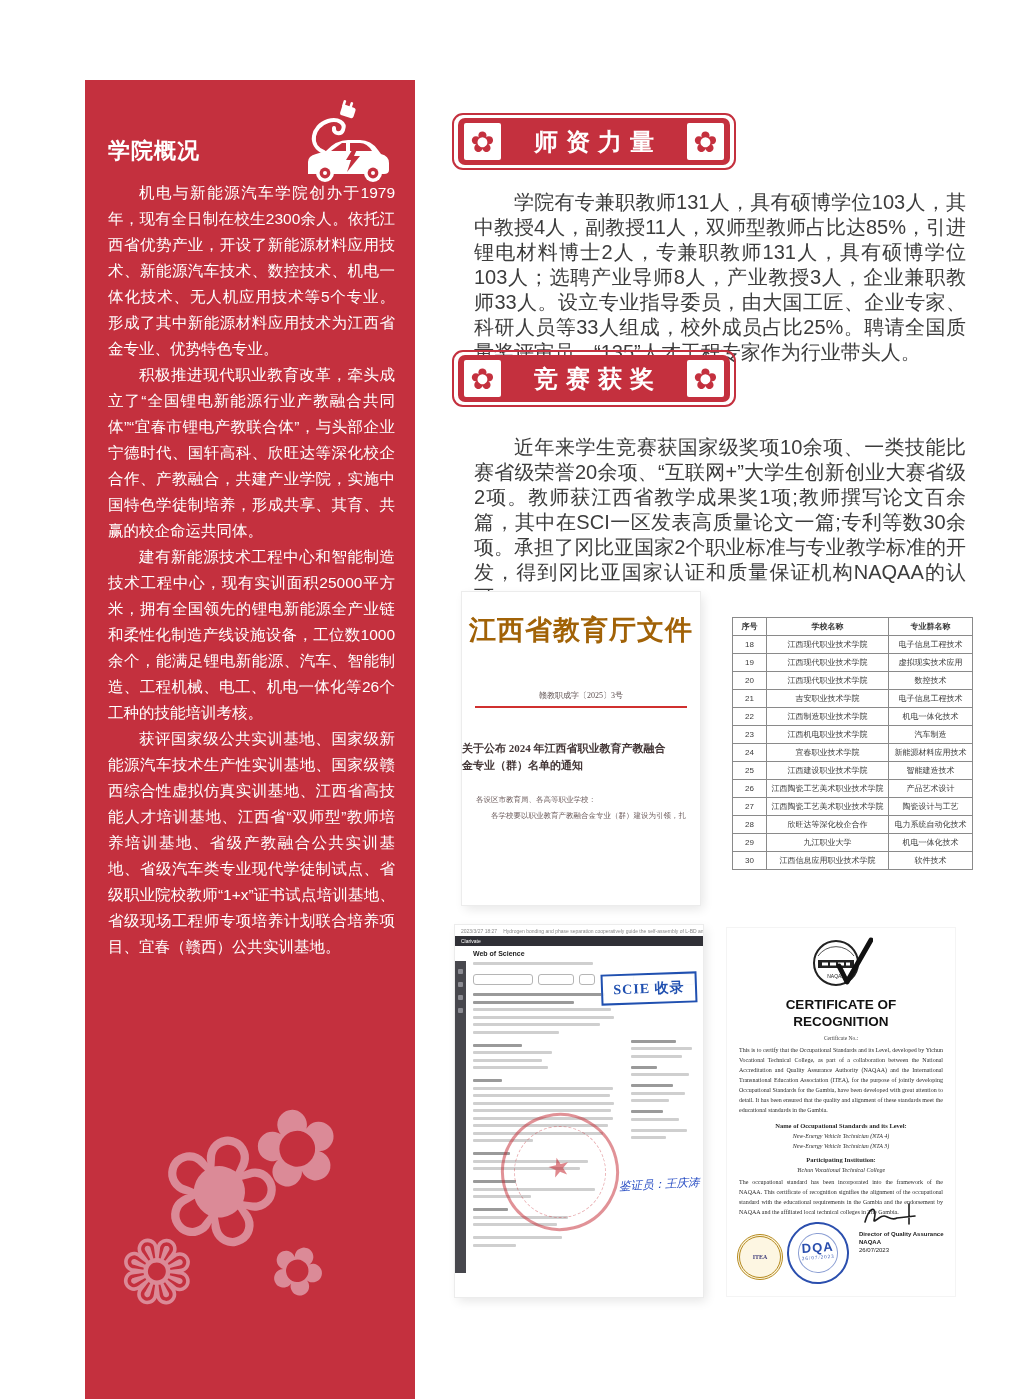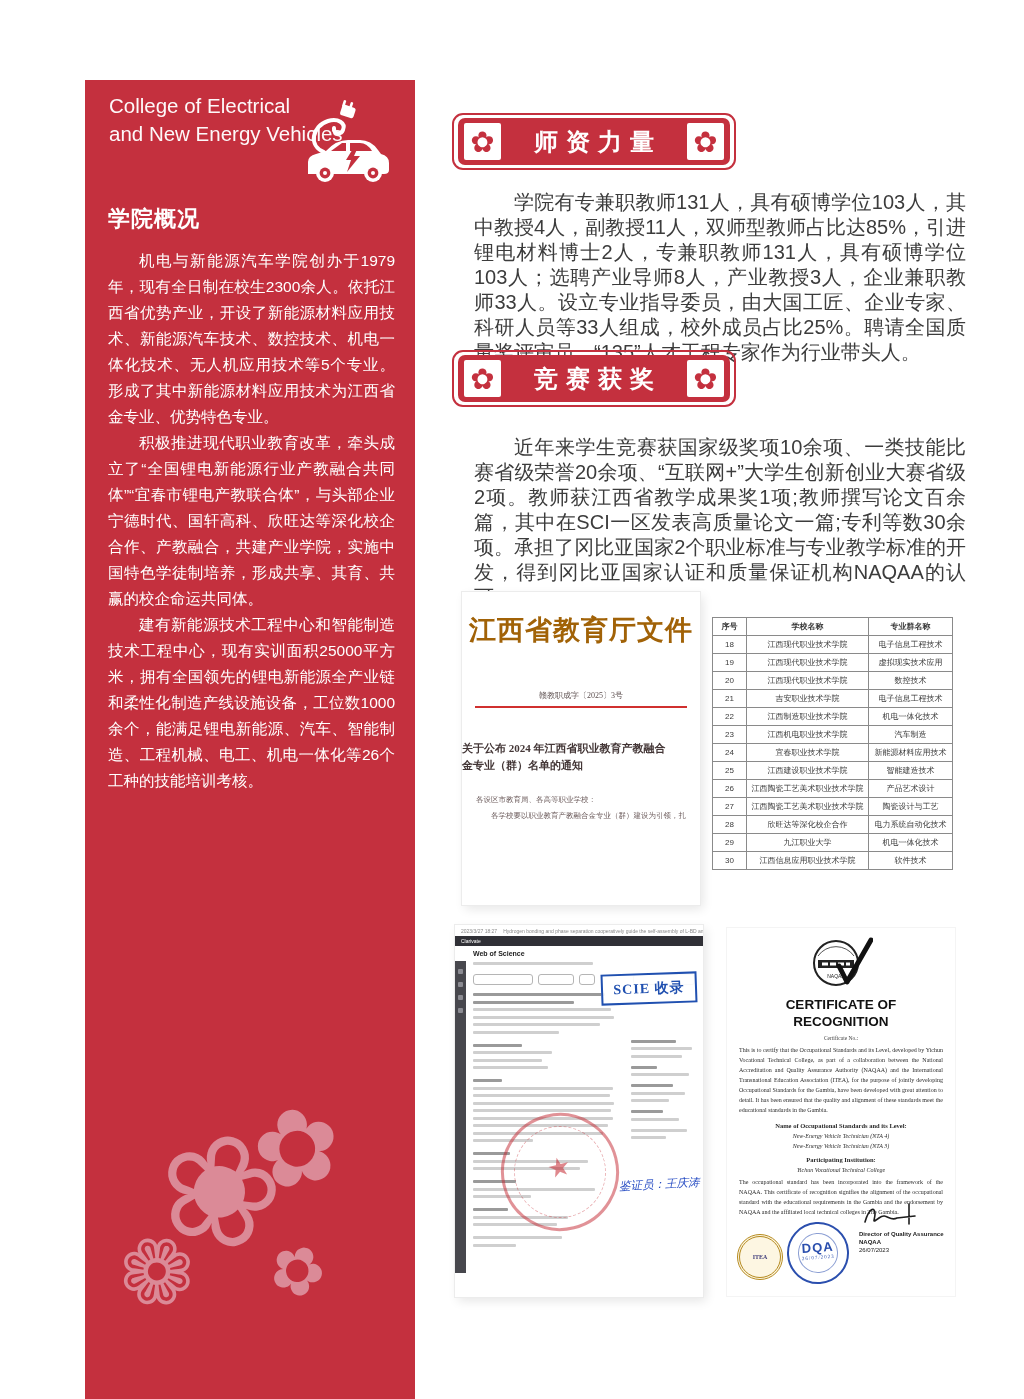--- a/index.html
+++ b/index.html
@@ -38,21 +38,21 @@
   .docpage{position:absolute;background:#fff;box-shadow:0 0 0 1px #ececec,3px 4px 10px rgba(0,0,0,.10);}
   #govdoc{left:462px;top:592px;width:238px;height:313px;font-family:"Liberation Serif","DejaVu Serif",serif;color:#6f5f5f;}
   .gd-head{margin-top:20px;text-align:center;font-size:27px;font-weight:bold;color:#a16207;letter-spacing:1px;}
   .gd-num{margin-top:42px;text-align:center;font-size:8px;color:#5c4f4f;}
   .gd-rule{margin:5px auto 0;width:212px;height:0;border-top:2px solid #D0302F;}
   .gd-title{margin-top:32px;font-size:11px;font-weight:bold;line-height:17px;color:#433636;}
   .gd-body{margin:18px 14px 0;font-size:7.5px;line-height:16px;text-align:justify;}
   .gd-body .ind{text-indent:2em;}
 
   
-  #awardtable{position:absolute;left:712px;top:617px;width:240px;border-collapse:collapse;
+  #awardtable{position:absolute;left:732px;top:617px;width:240px;border-collapse:collapse;
               font-size:8px;color:#3a3a3a;background:#fff;table-layout:fixed;}
   #awardtable th,#awardtable td{border:1px solid #8a8a8a;text-align:center;padding:0;height:17px;
               overflow:hidden;white-space:nowrap;font-weight:normal;}
   #awardtable th{font-weight:bold;}
   tr.hl td{border-top:2.5px solid #E3242B;border-bottom:2.5px solid #E3242B;}
   tr.hl td:first-child{border-left:2.5px solid #E3242B;}
   tr.hl td:last-child{border-right:2.5px solid #E3242B;}
 
   
   #scidoc{left:455px;top:925px;width:248px;height:372px;font-size:5px;color:#8a8a8a;}
@@ -124,29 +124,26 @@
       <g>
         <circle cx="31" cy="73" r="9" fill="#ffffff"></circle>
           <circle cx="31" cy="73" r="5.4" fill="#C4303E"></circle>
           <circle cx="31" cy="73" r="2" fill="#ffffff"></circle>
         <circle cx="79" cy="73" r="9" fill="#ffffff"></circle>
           <circle cx="79" cy="73" r="5.4" fill="#C4303E"></circle>
           <circle cx="79" cy="73" r="2" fill="#ffffff"></circle>
       </g>
     </svg>
 
-    <div class="sb-sub">
-      <span>College of Electrical</span><br>
-      <span>and New Energy Vehicles</span>
-    </div>
     <h2 class="sb-h2">学院概况</h2>
     <div class="sb-body">
       <p>机电与新能源汽车学院创办于1979年，现有全日制在校生2300余人。依托江西省优势产业，开设了新能源材料应用技术、新能源汽车技术、数控技术、机电一体化技术、无人机应用技术等5个专业。形成了其中新能源材料应用技术为江西省金专业、优势特色专业。</p>
       <p>积极推进现代职业教育改革，牵头成立了“全国锂电新能源行业产教融合共同体”“宜春市锂电产教联合体”，与头部企业宁德时代、国轩高科、欣旺达等深化校企合作、产教融合，共建产业学院，实施中国特色学徒制培养，形成共享、其育、共赢的校企命运共同体。</p>
       <p>建有新能源技术工程中心和智能制造技术工程中心，现有实训面积25000平方米，拥有全国领先的锂电新能源全产业链和柔性化制造产线设施设备，工位数1000余个，能满足锂电新能源、汽车、智能制造、工程机械、电工、机电一体化等26个工种的技能培训考核。</p>
+      <p>获评国家级公共实训基地、国家级新能源汽车技术生产性实训基地、国家级赣西综合性虚拟仿真实训基地、江西省高技能人才培训基地、江西省“双师型”教师培养培训基地、省级产教融合公共实训基地、省级汽车类专业现代学徒制试点、省级职业院校教师“1+x”证书试点培训基地、省级现场工程师专项培养计划联合培养项目、宜春（赣西）公共实训基地。</p>
     </div>
     <div class="flowers">
       <span class="fl1">❀</span>
       <span class="fl2">✿</span>
       <span class="fl3">❁</span>
       <span class="fl4">✿</span>
     </div>
   </aside>
 
   <div class="banner" style="top:118px;">

